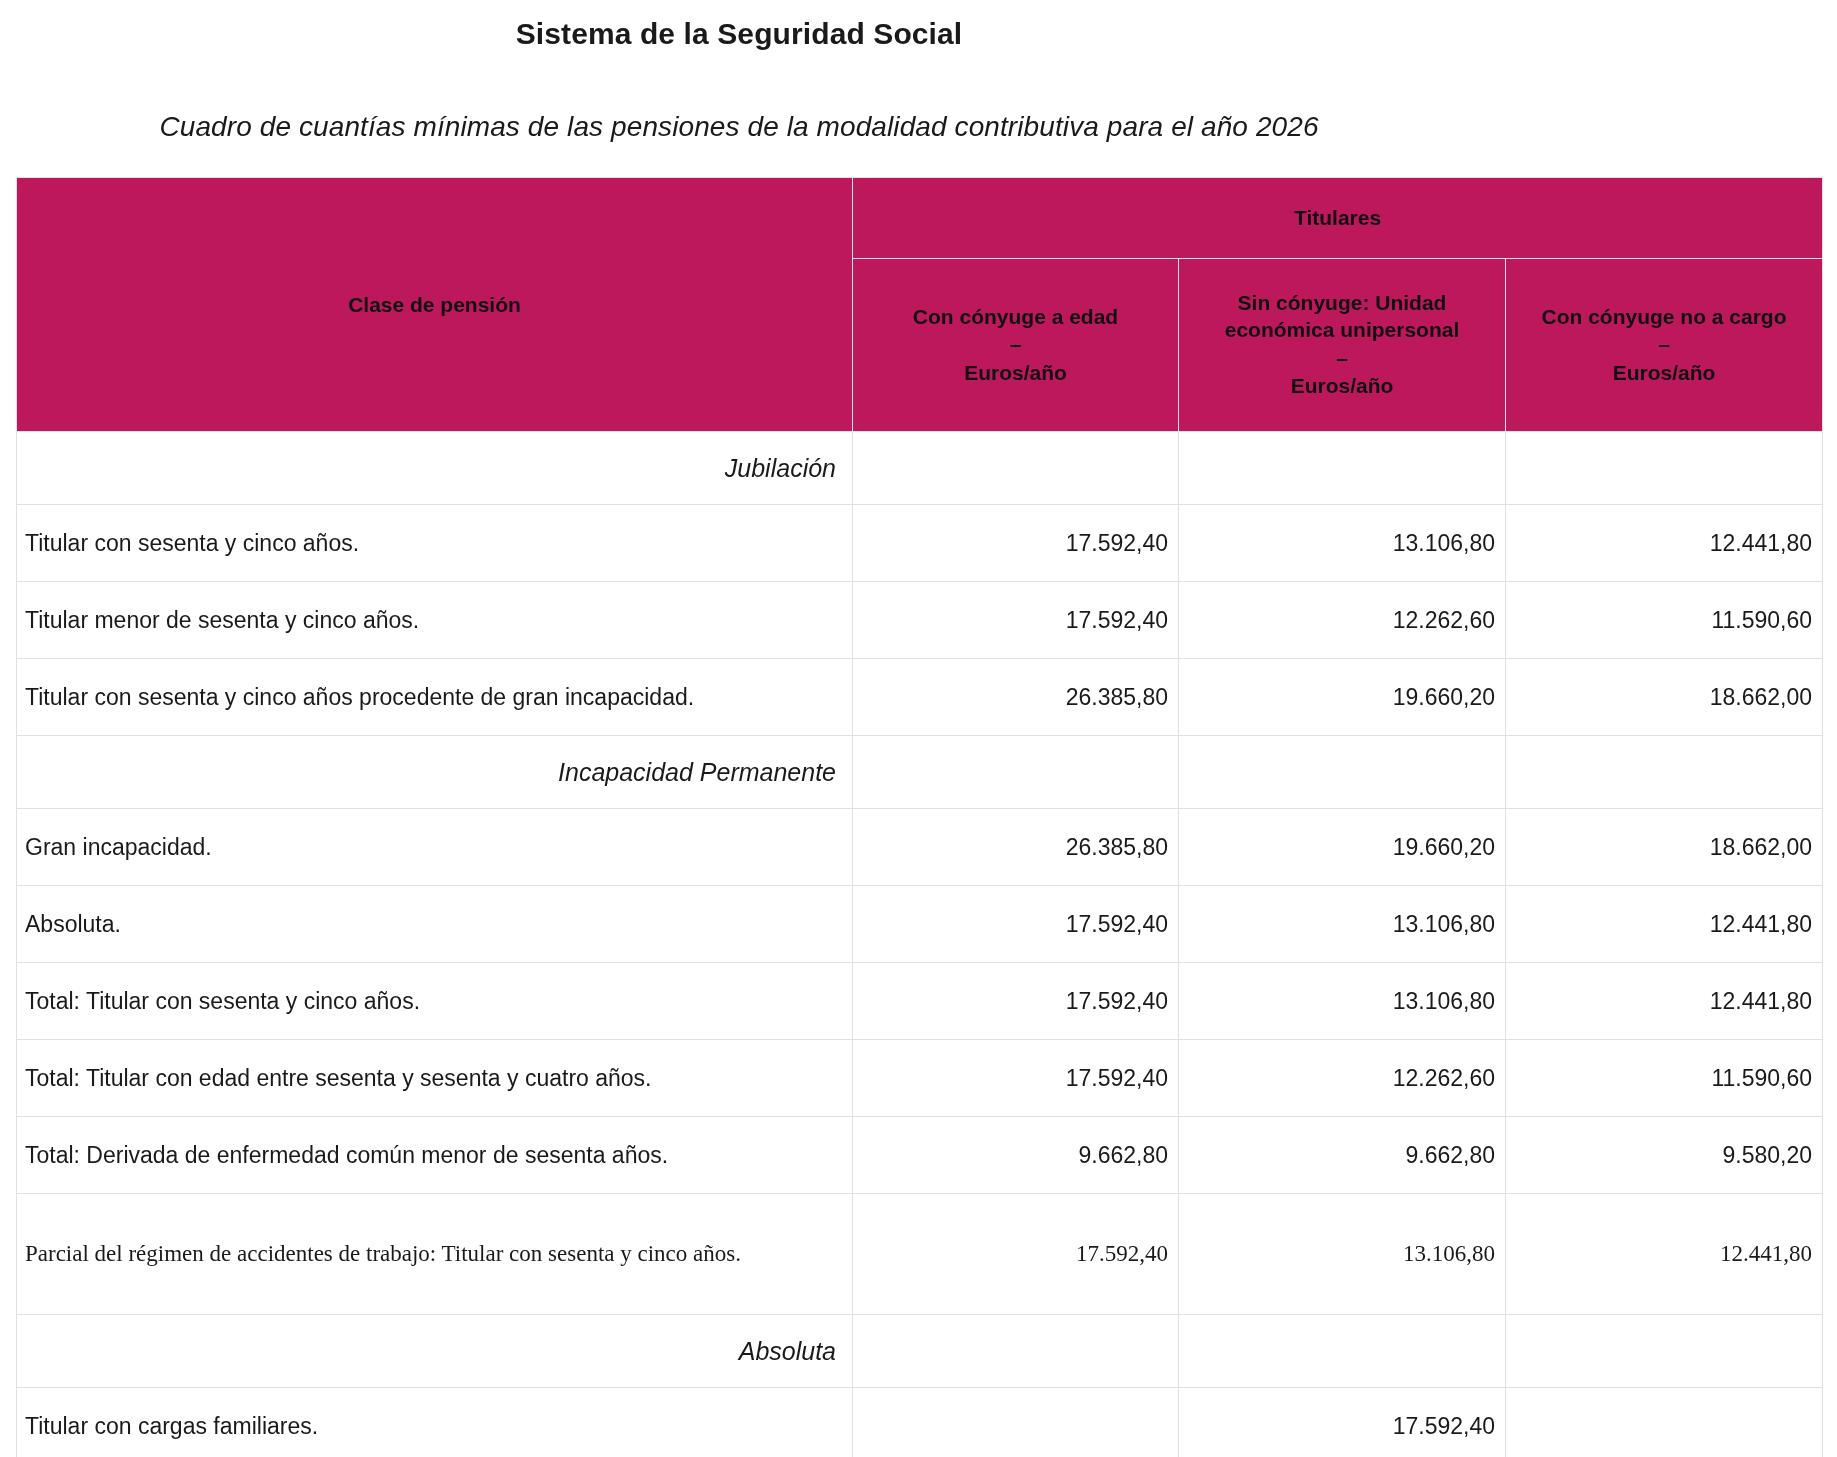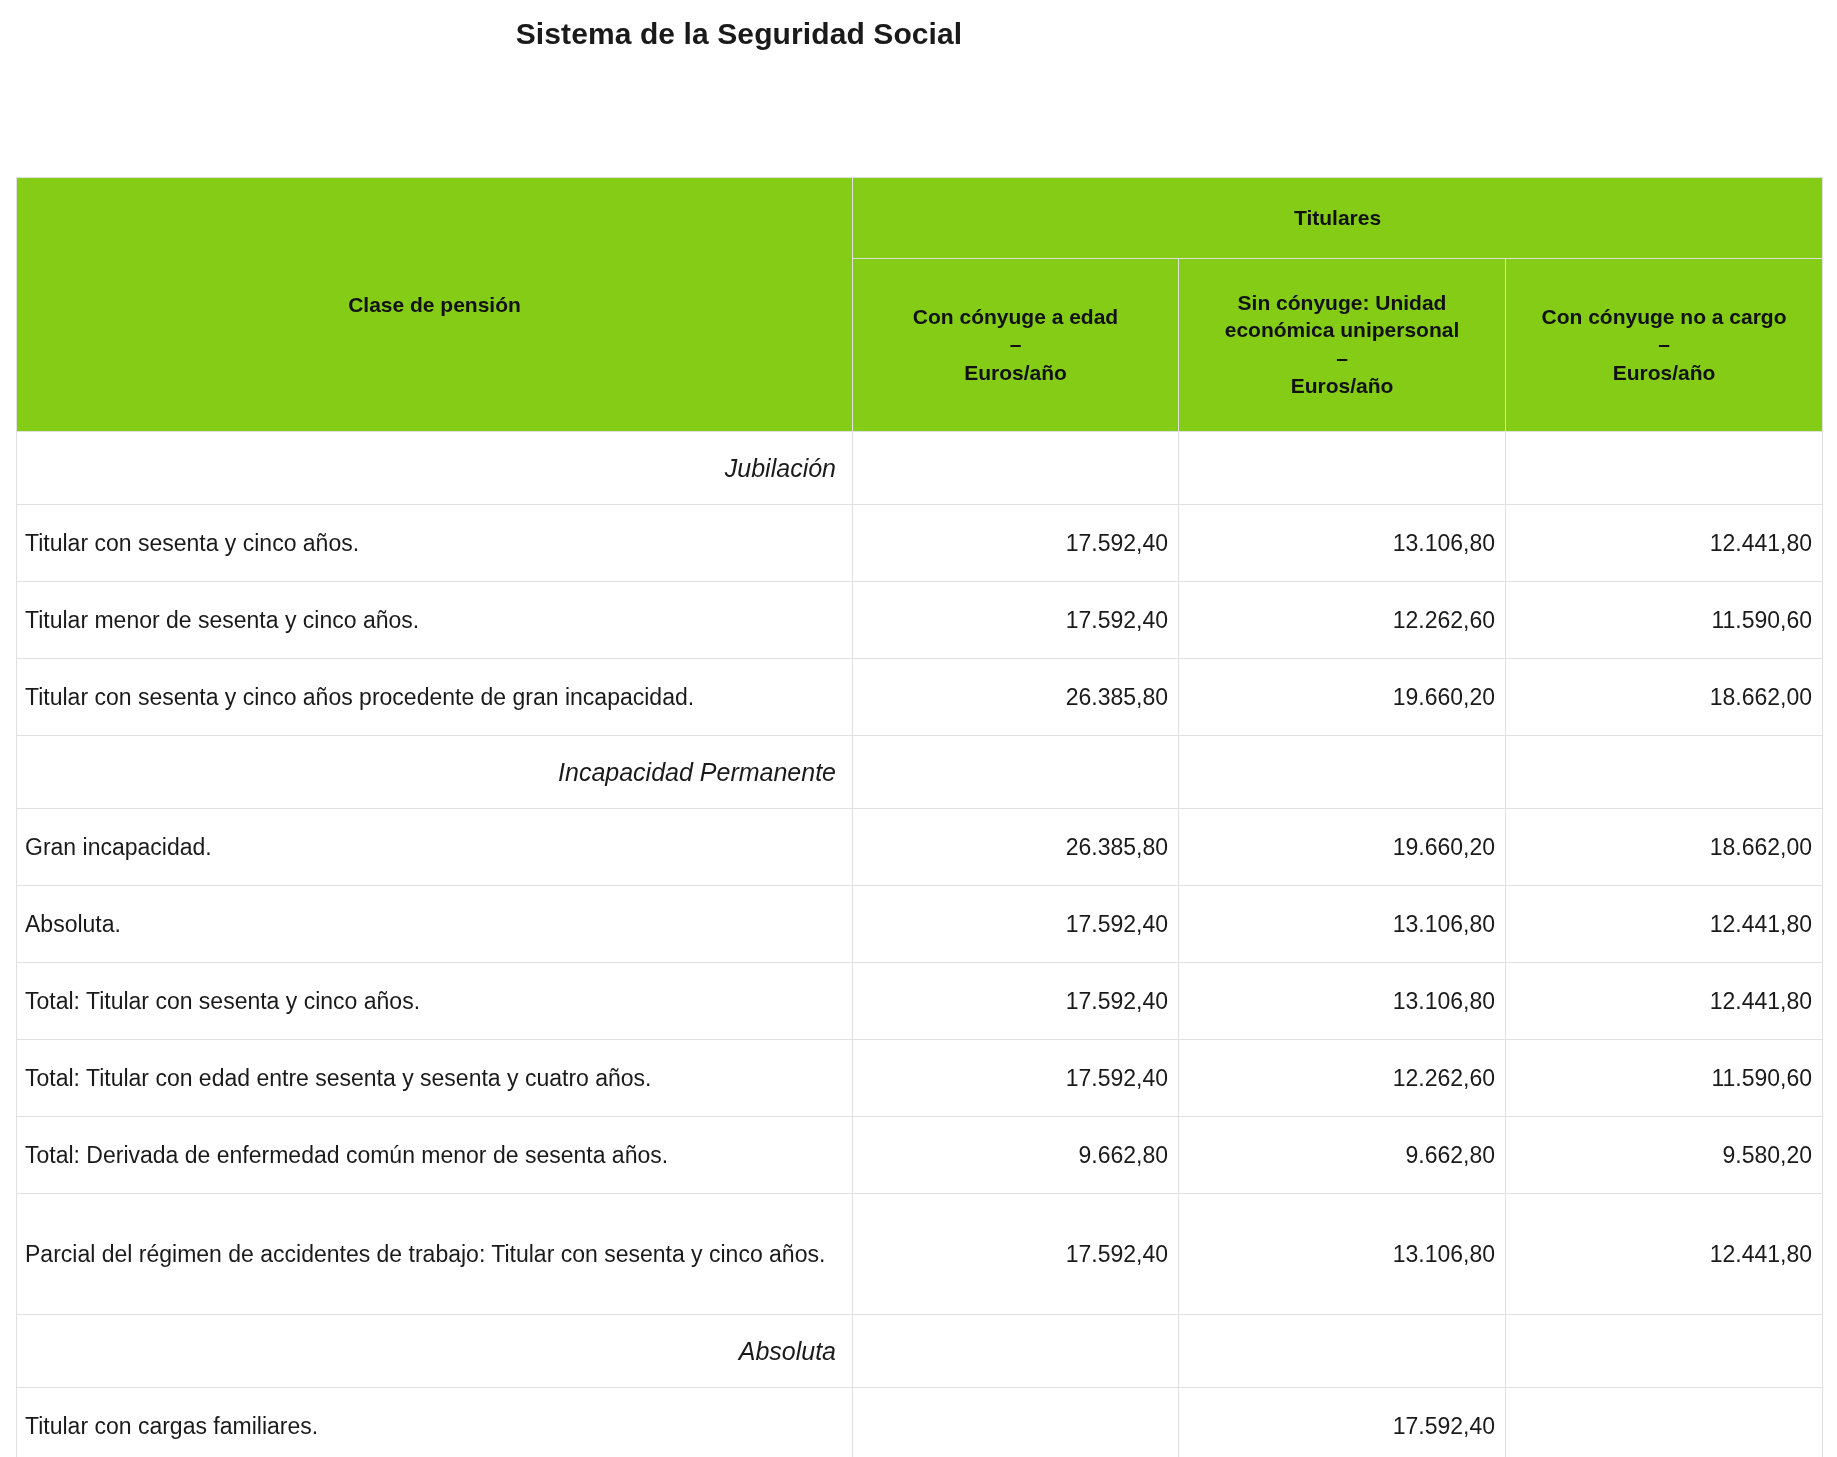--- a/index.html
+++ b/index.html
@@ -64,21 +64,21 @@
 
   table.pensiones th,
   table.pensiones td {
     border: 1px solid #e0e0e0;
     vertical-align: middle;
     font-size: 23px;
     line-height: 1.32;
     padding-left: 8px;
   }
   table.pensiones thead th {
-    background: #84cc16;
+    background: #be185d;
     font-weight: bold;
     text-align: center;
     font-size: 21px;
     color: #111111;
     padding: 10px 12px;
   }
   th.th-titulares {
     height: 60px;
     font-size: 22px;
   }
@@ -116,29 +116,30 @@
     white-space: nowrap;
   }
   tr.section-row td.cell-clase {
     text-align: right;
     font-style: italic;
     font-size: 25px;
     padding: 11px 16px;
   }
   tr.data-row td { height: 52px; }
   tr.section-row td { height: 48px; }
-  tr.tall-row td { height: 96px; }
+  tr.tall-row td { height: 96px; font-family: Liberation Serif, serif; }
 </style>
 </head>
 <body>
 
 <div class="page">
 
   <h1 class="doc-title">Sistema de la Seguridad Social</h1>
 
+  <h2 class="doc-subtitle">Cuadro de cuantías mínimas de las pensiones de la modalidad contributiva para el año 2026</h2>
 
   <div class="table-wrap">
     <table class="pensiones">
       <colgroup>
         <col class="c-clase">
         <col class="c-conyuge-cargo">
         <col class="c-sin-conyuge">
         <col class="c-conyuge-nocargo">
       </colgroup>
       <thead>

